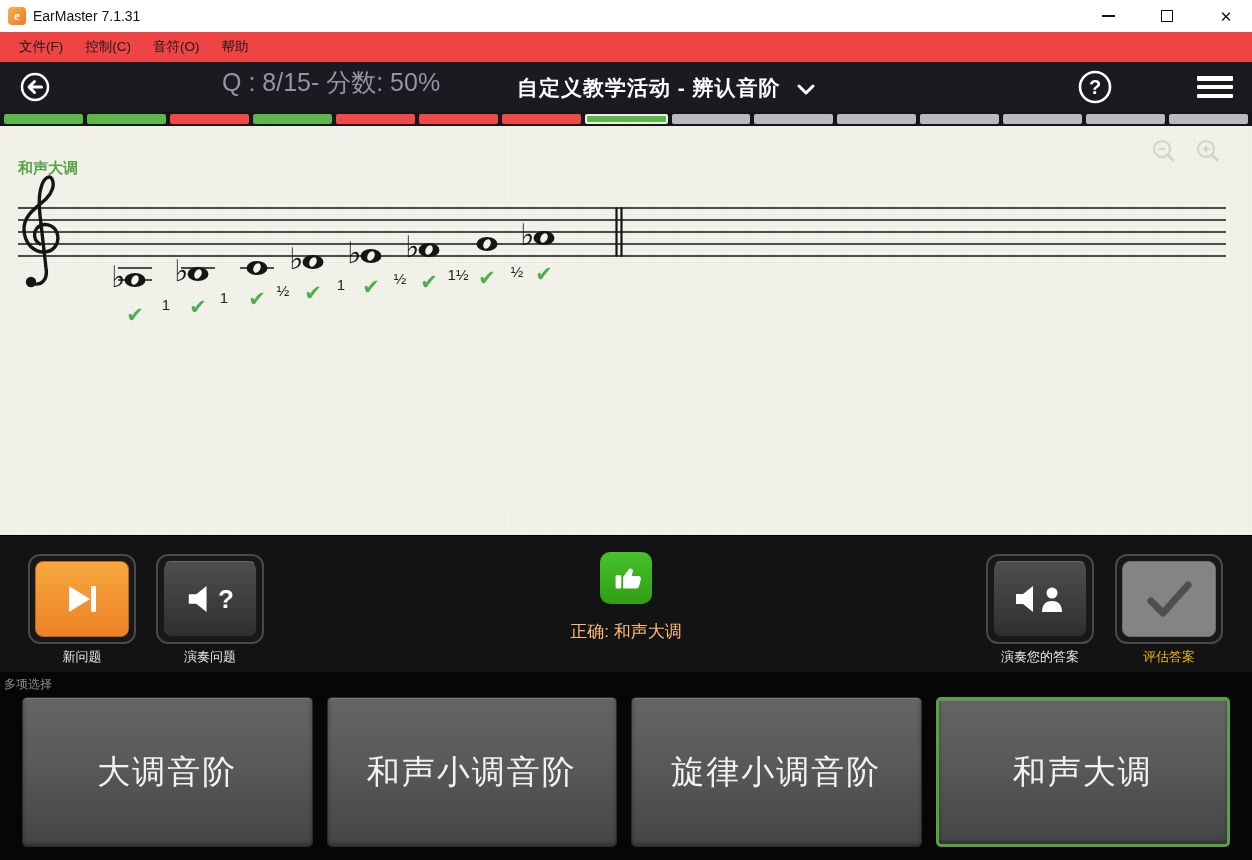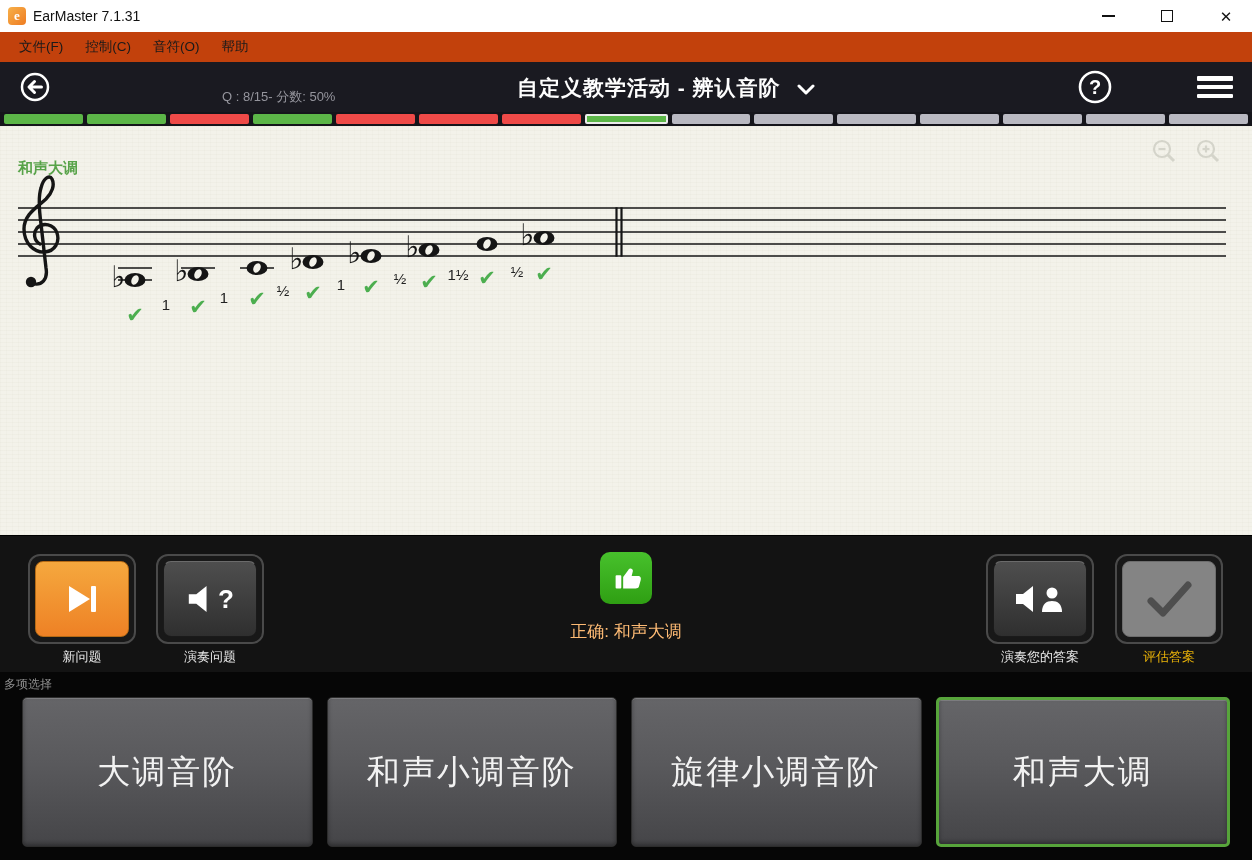--- a/index.html
+++ b/index.html
@@ -12,29 +12,29 @@
     background:linear-gradient(135deg,#f7b04a,#ee7c22); color:#fff; font-size:13px; font-weight:bold;
     text-align:center; line-height:17px; font-family:"Liberation Serif","DejaVu Serif",serif; }
   #window-title { position:absolute; left:33px; top:8px; font-size:14px; color:#111; }
   .wbtn { position:absolute; top:0; width:46px; height:32px; display:flex; align-items:center; justify-content:center; }
   #min-btn{ left:1085px; } #max-btn{ left:1144px; } #close-btn{ left:1203px; }
   #min-btn span{ display:block; width:13px; height:2px; background:#111; }
   #max-btn span{ display:block; width:12px; height:12px; border:1.5px solid #111; }
   #close-btn span{ font-size:15px; color:#111; line-height:1; }
 
   
-  #menubar { position:absolute; left:0; top:32px; width:1252px; height:30px; background:#c2410c;
+  #menubar { position:absolute; left:0; top:32px; width:1252px; height:30px; background:#ef4444;
     display:flex; align-items:center; padding-left:8px; }
   .menu-item { font-size:13.5px; color:#1a1a1a; padding:4px 11px; }
 
   
   #header { position:absolute; left:0; top:62px; width:1252px; height:50px; background:#1a1a21; }
   #home-group { position:absolute; left:12px; top:9px; display:flex; align-items:center; gap:7px;flex-direction:column; }
   #home-label { color:#fff; font-size:23px; font-weight:bold; }
-  #session-stats { position:absolute; left:222px; top:26px; font-size:13px; color:#95959d; }
+  #session-stats { position:absolute; left:222px; top:4px; font-size:25px; color:#95959d; }
   #title-group { position:absolute; left:0; top:12px; width:1252px; text-align:center;margin-left:40px; }
   #activity-title { color:#fefefe; font-size:21px; font-weight:bold; letter-spacing:1px; }
   #chevron { display:inline-block; margin-left:12px; }
   #help-btn { position:absolute; left:1077px; top:7px; width:36px; height:36px; }
   #hamburger { position:absolute; left:1197px; top:14px; width:36px; height:22px; display:flex;
     flex-direction:column; justify-content:space-between; }
   #hamburger div { height:4.5px; background:#fff; border-radius:1px; }
 
   
   #progress-bar { position:absolute; left:0; top:112px; width:1252px; height:14px; background:#15151b;

